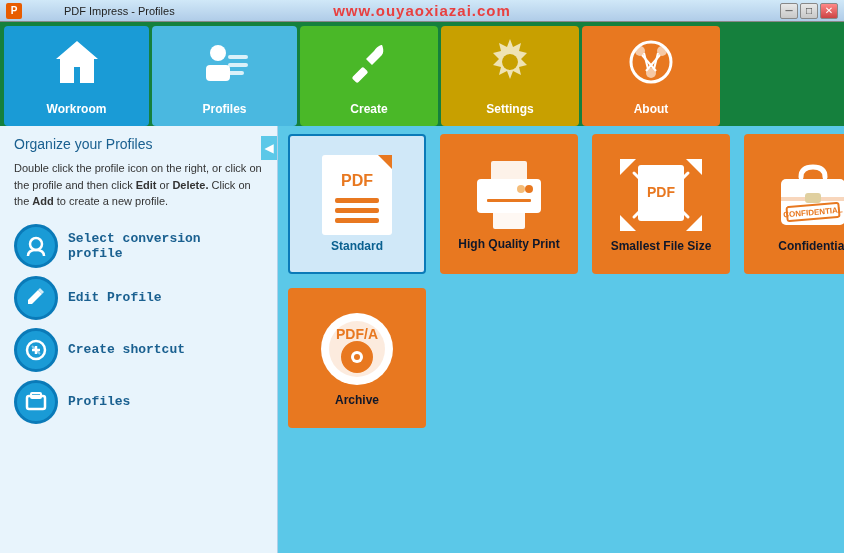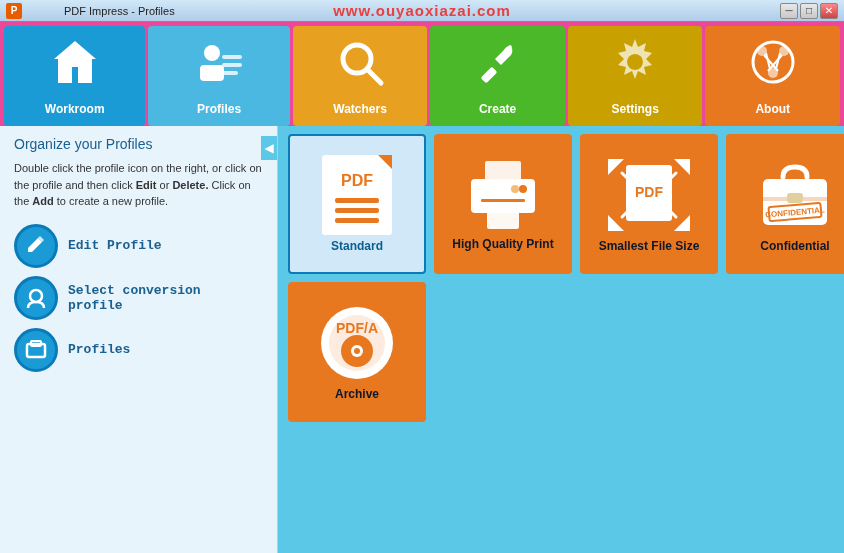--- a/index.html
+++ b/index.html
@@ -63,21 +63,21 @@
     .app-container {
       display: flex;
       flex-direction: column;
       height: calc(553px - 22px);
       background: #5bc8e8;
     }
 
     
     .top-nav {
       display: flex;
-      background: #ec4899;
+      background: #15803d;
       padding: 4px 4px 0 4px;
       gap: 3px;
     }
 
     .nav-tile {
       width: 135px;
       height: 100px;
       display: flex;
       flex-direction: column;
       align-items: center;
@@ -183,21 +183,21 @@
     
     .profile-grid-area {
       flex: 1;
       padding: 8px 10px;
       background: #5bc8e8;
       overflow-y: auto;
     }
     .profile-grid {
       display: grid;
       grid-template-columns: repeat(4, 138px);
-      gap: 8px;
+      gap: 14px;
     }
 
     .profile-tile {
       width: 138px;
       height: 140px;
       border-radius: 4px;
       display: flex;
       flex-direction: column;
       align-items: center;
       justify-content: center;
@@ -311,29 +311,20 @@
           <circle cx="18" cy="16" r="8" fill="white"></circle>
           <rect x="6" y="28" width="24" height="16" rx="4" fill="white"></rect>
           <rect x="28" y="18" width="20" height="4" rx="2" fill="white" opacity="0.8"></rect>
           <rect x="28" y="26" width="20" height="4" rx="2" fill="white" opacity="0.8"></rect>
           <rect x="28" y="34" width="16" height="4" rx="2" fill="white" opacity="0.8"></rect>
         </svg>
       </div>
       <span class="tile-label">Profiles</span>
     </div>
 
-    <div class="nav-tile tile-watchers">
-      <div class="tile-icon">
-        <svg width="50" height="50" viewBox="0 0 50 50">
-          <circle cx="22" cy="22" r="14" stroke="white" stroke-width="5" fill="none"></circle>
-          <line x1="32" y1="32" x2="46" y2="46" stroke="white" stroke-width="5" stroke-linecap="round"></line>
-        </svg>
-      </div>
-      <span class="tile-label">Watchers</span>
-    </div>
 
     <div class="nav-tile tile-tools">
       <div class="tile-icon">
         <svg width="50" height="50" viewBox="0 0 50 50">
           <path d="M38 8 C38 8 42 16 36 20 L28 28 L22 22 L30 14 C34 8 38 8 38 8Z" fill="white"></path>
           <rect x="8" y="34" width="16" height="8" rx="2" transform="rotate(-45 16 38)" fill="white"></rect>
         </svg>
       </div>
       <span class="tile-label">Create</span>
     </div>
@@ -372,37 +363,48 @@
       <div class="collapse-arrow">◀</div>
       <div class="sidebar-title">Organize your Profiles</div>
       <div class="sidebar-desc">
         Double click the profile icon on the right, or click on the profile and then click <strong>Edit</strong> or <strong>Delete.</strong> Click on the <strong>Add</strong> to create a new profile.
       </div>
       <div class="sidebar-actions">
 
         <div class="sidebar-action">
           <div class="action-circle">
             <svg width="24" height="24" viewBox="0 0 24 24">
-              <path d="M4 18 L4 14 L14 4 L18 8 L8 18 Z" fill="white"></path>
-              <path d="M14 4 L18 8 L20 6 L16 2 Z" fill="white" opacity="0.8"></path>
-            </svg>
-          </div>
-          <span class="action-label">Edit Profile</span>
+              <circle cx="12" cy="10" r="6" stroke="white" stroke-width="2.5" fill="none"></circle>
+              <path d="M4 22 Q4 16 12 16 Q20 16 20 22" stroke="white" stroke-width="2.5" fill="none"></path>
+            </svg>
+          </div>
+          <span class="action-label">Select conversion profile</span>
         </div>
 
         <div class="sidebar-action">
           <div class="action-circle">
             <svg width="24" height="24" viewBox="0 0 24 24">
-              <circle cx="12" cy="10" r="6" stroke="white" stroke-width="2.5" fill="none"></circle>
-              <path d="M4 22 Q4 16 12 16 Q20 16 20 22" stroke="white" stroke-width="2.5" fill="none"></path>
-            </svg>
-          </div>
-          <span class="action-label">Select conversion profile</span>
-        </div>
-
+              <path d="M4 18 L4 14 L14 4 L18 8 L8 18 Z" fill="white"></path>
+              <path d="M14 4 L18 8 L20 6 L16 2 Z" fill="white" opacity="0.8"></path>
+            </svg>
+          </div>
+          <span class="action-label">Edit Profile</span>
+        </div>
+
+        <div class="sidebar-action">
+          <div class="action-circle">
+            <svg width="24" height="24" viewBox="0 0 24 24">
+              <circle cx="12" cy="12" r="9" stroke="white" stroke-width="2.5" fill="none"></circle>
+              <line x1="8" y1="12" x2="16" y2="12" stroke="white" stroke-width="2.5"></line>
+              <line x1="12" y1="8" x2="12" y2="16" stroke="white" stroke-width="2.5"></line>
+              <line x1="8" y1="8" x2="16" y2="16" stroke="white" stroke-width="2" opacity="0.5"></line>
+            </svg>
+          </div>
+          <span class="action-label">Create shortcut</span>
+        </div>
 
         <div class="sidebar-action">
           <div class="action-circle">
             <svg width="24" height="24" viewBox="0 0 24 24">
               <rect x="3" y="6" width="18" height="13" rx="2" fill="none" stroke="white" stroke-width="2.5"></rect>
               <rect x="7" y="3" width="10" height="5" rx="1" fill="none" stroke="white" stroke-width="2"></rect>
             </svg>
           </div>
           <span class="action-label">Profiles</span>
         </div>

